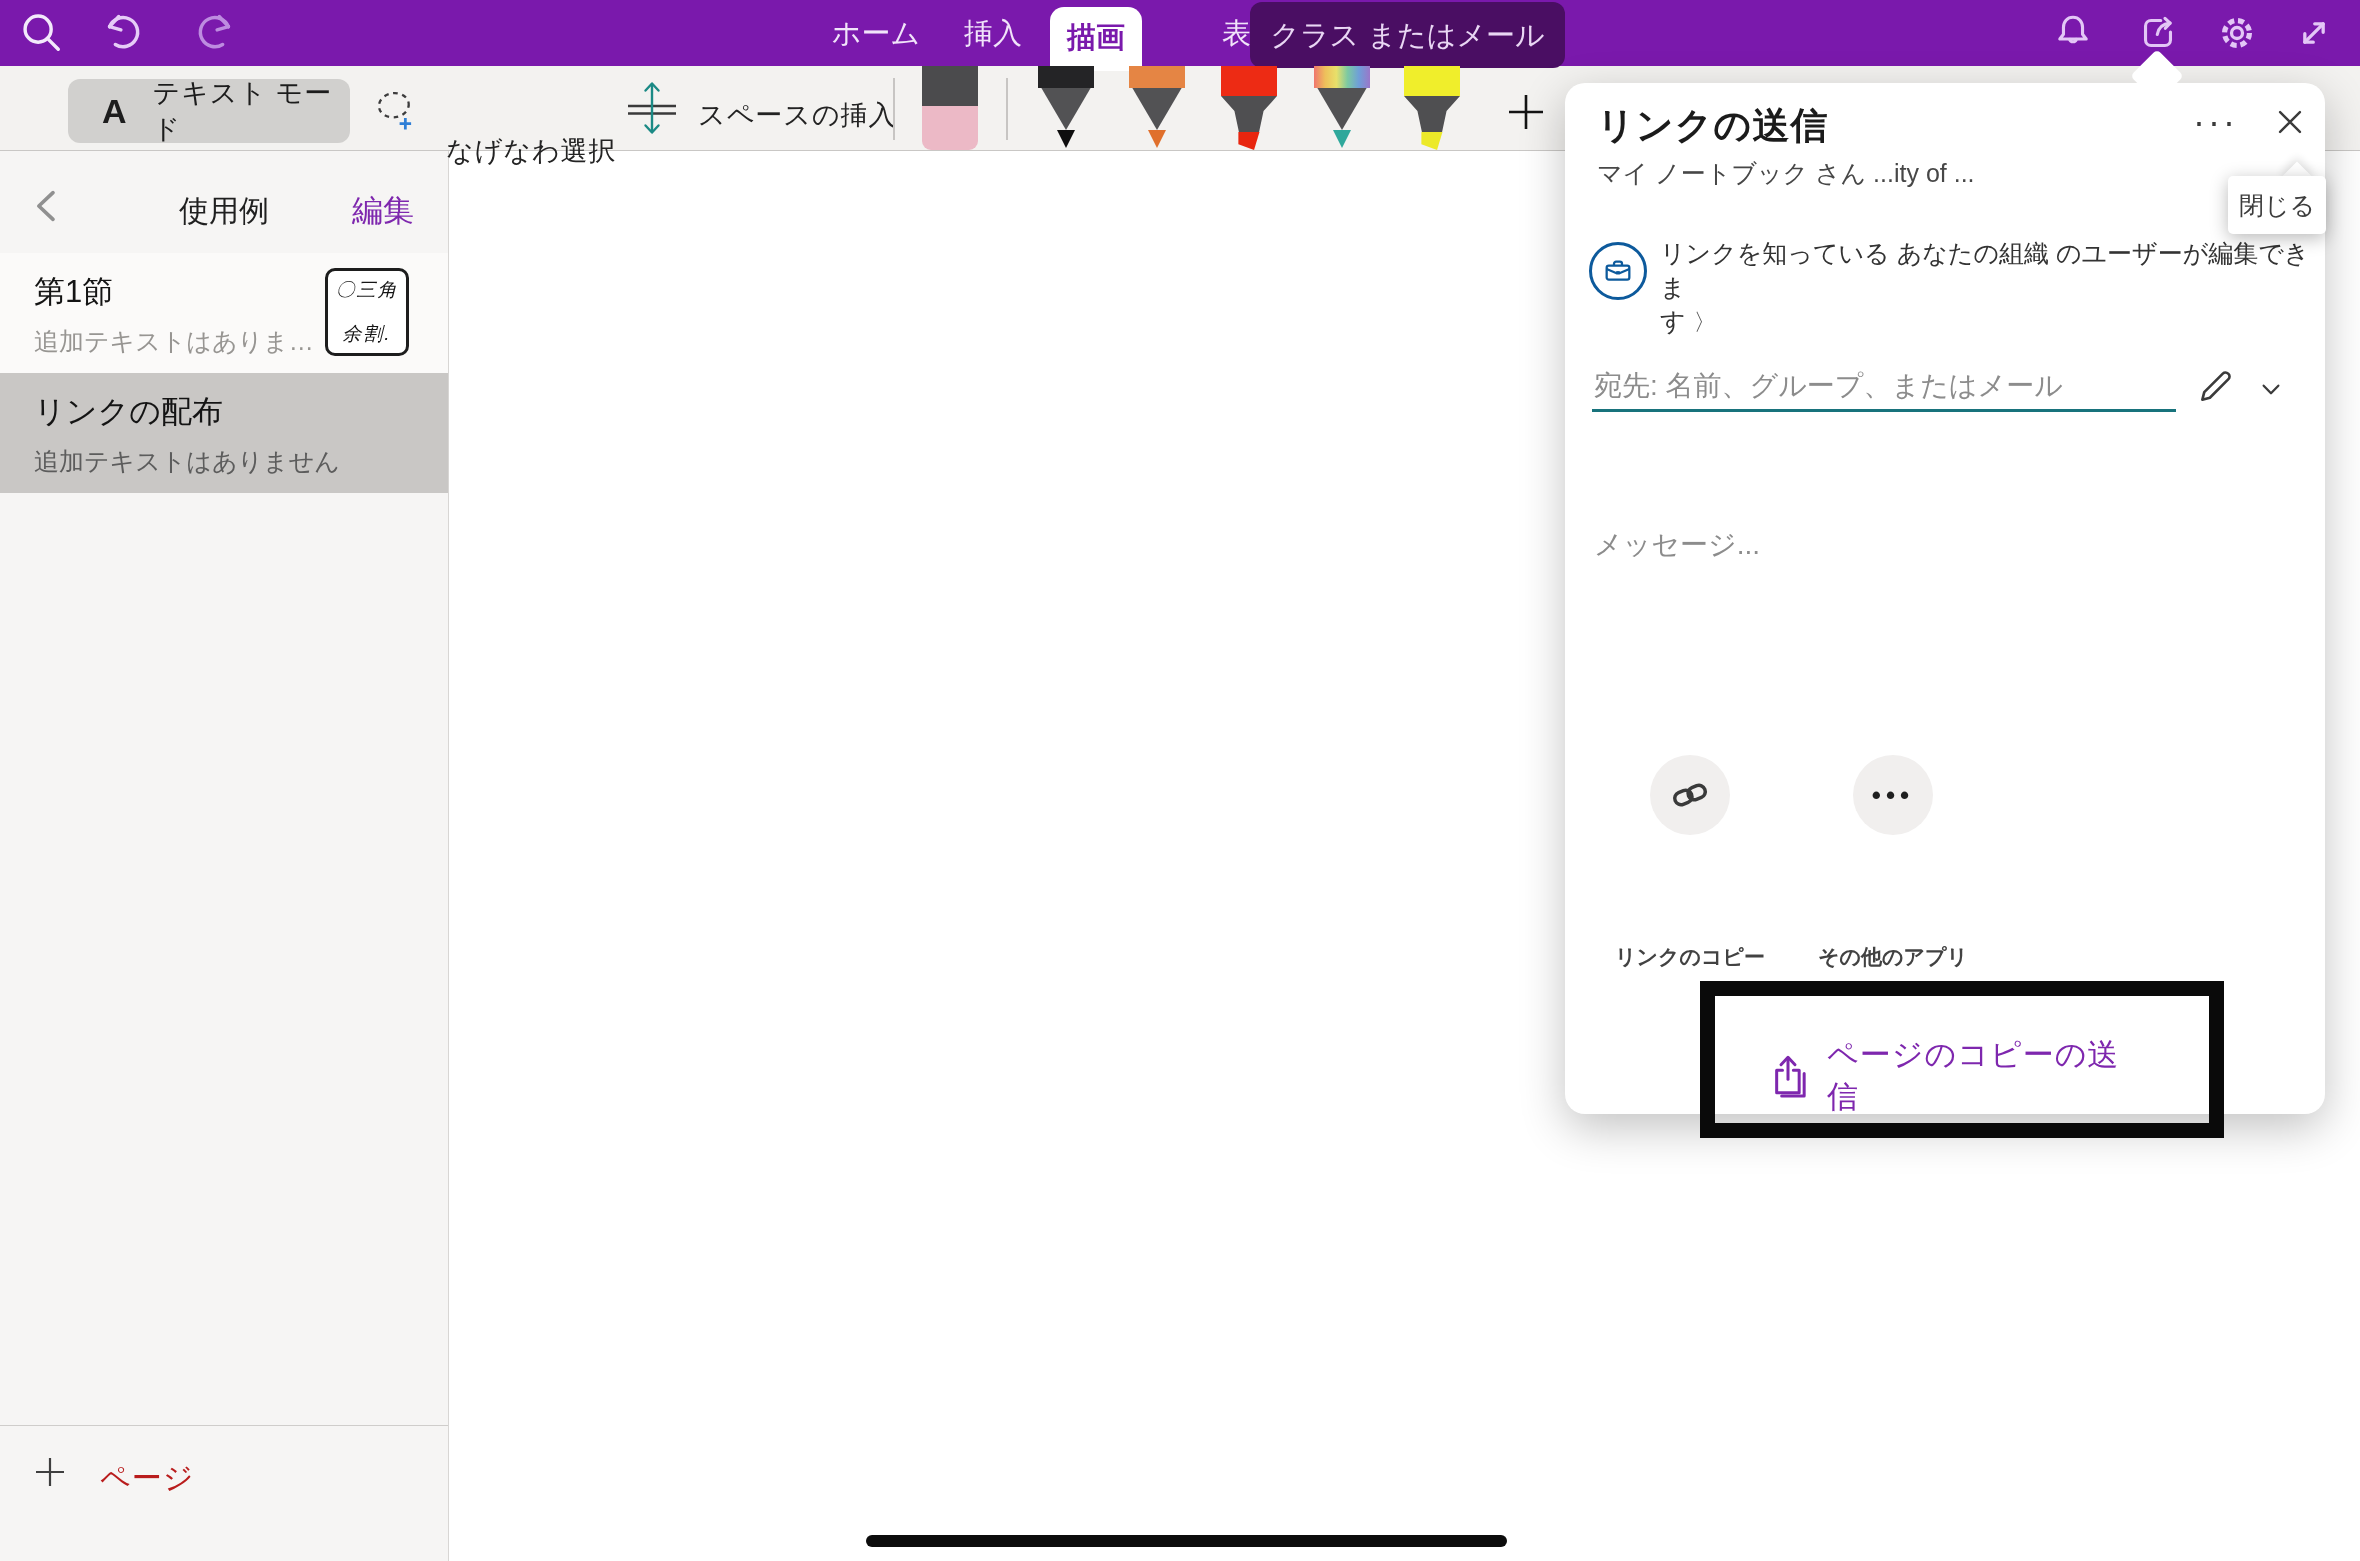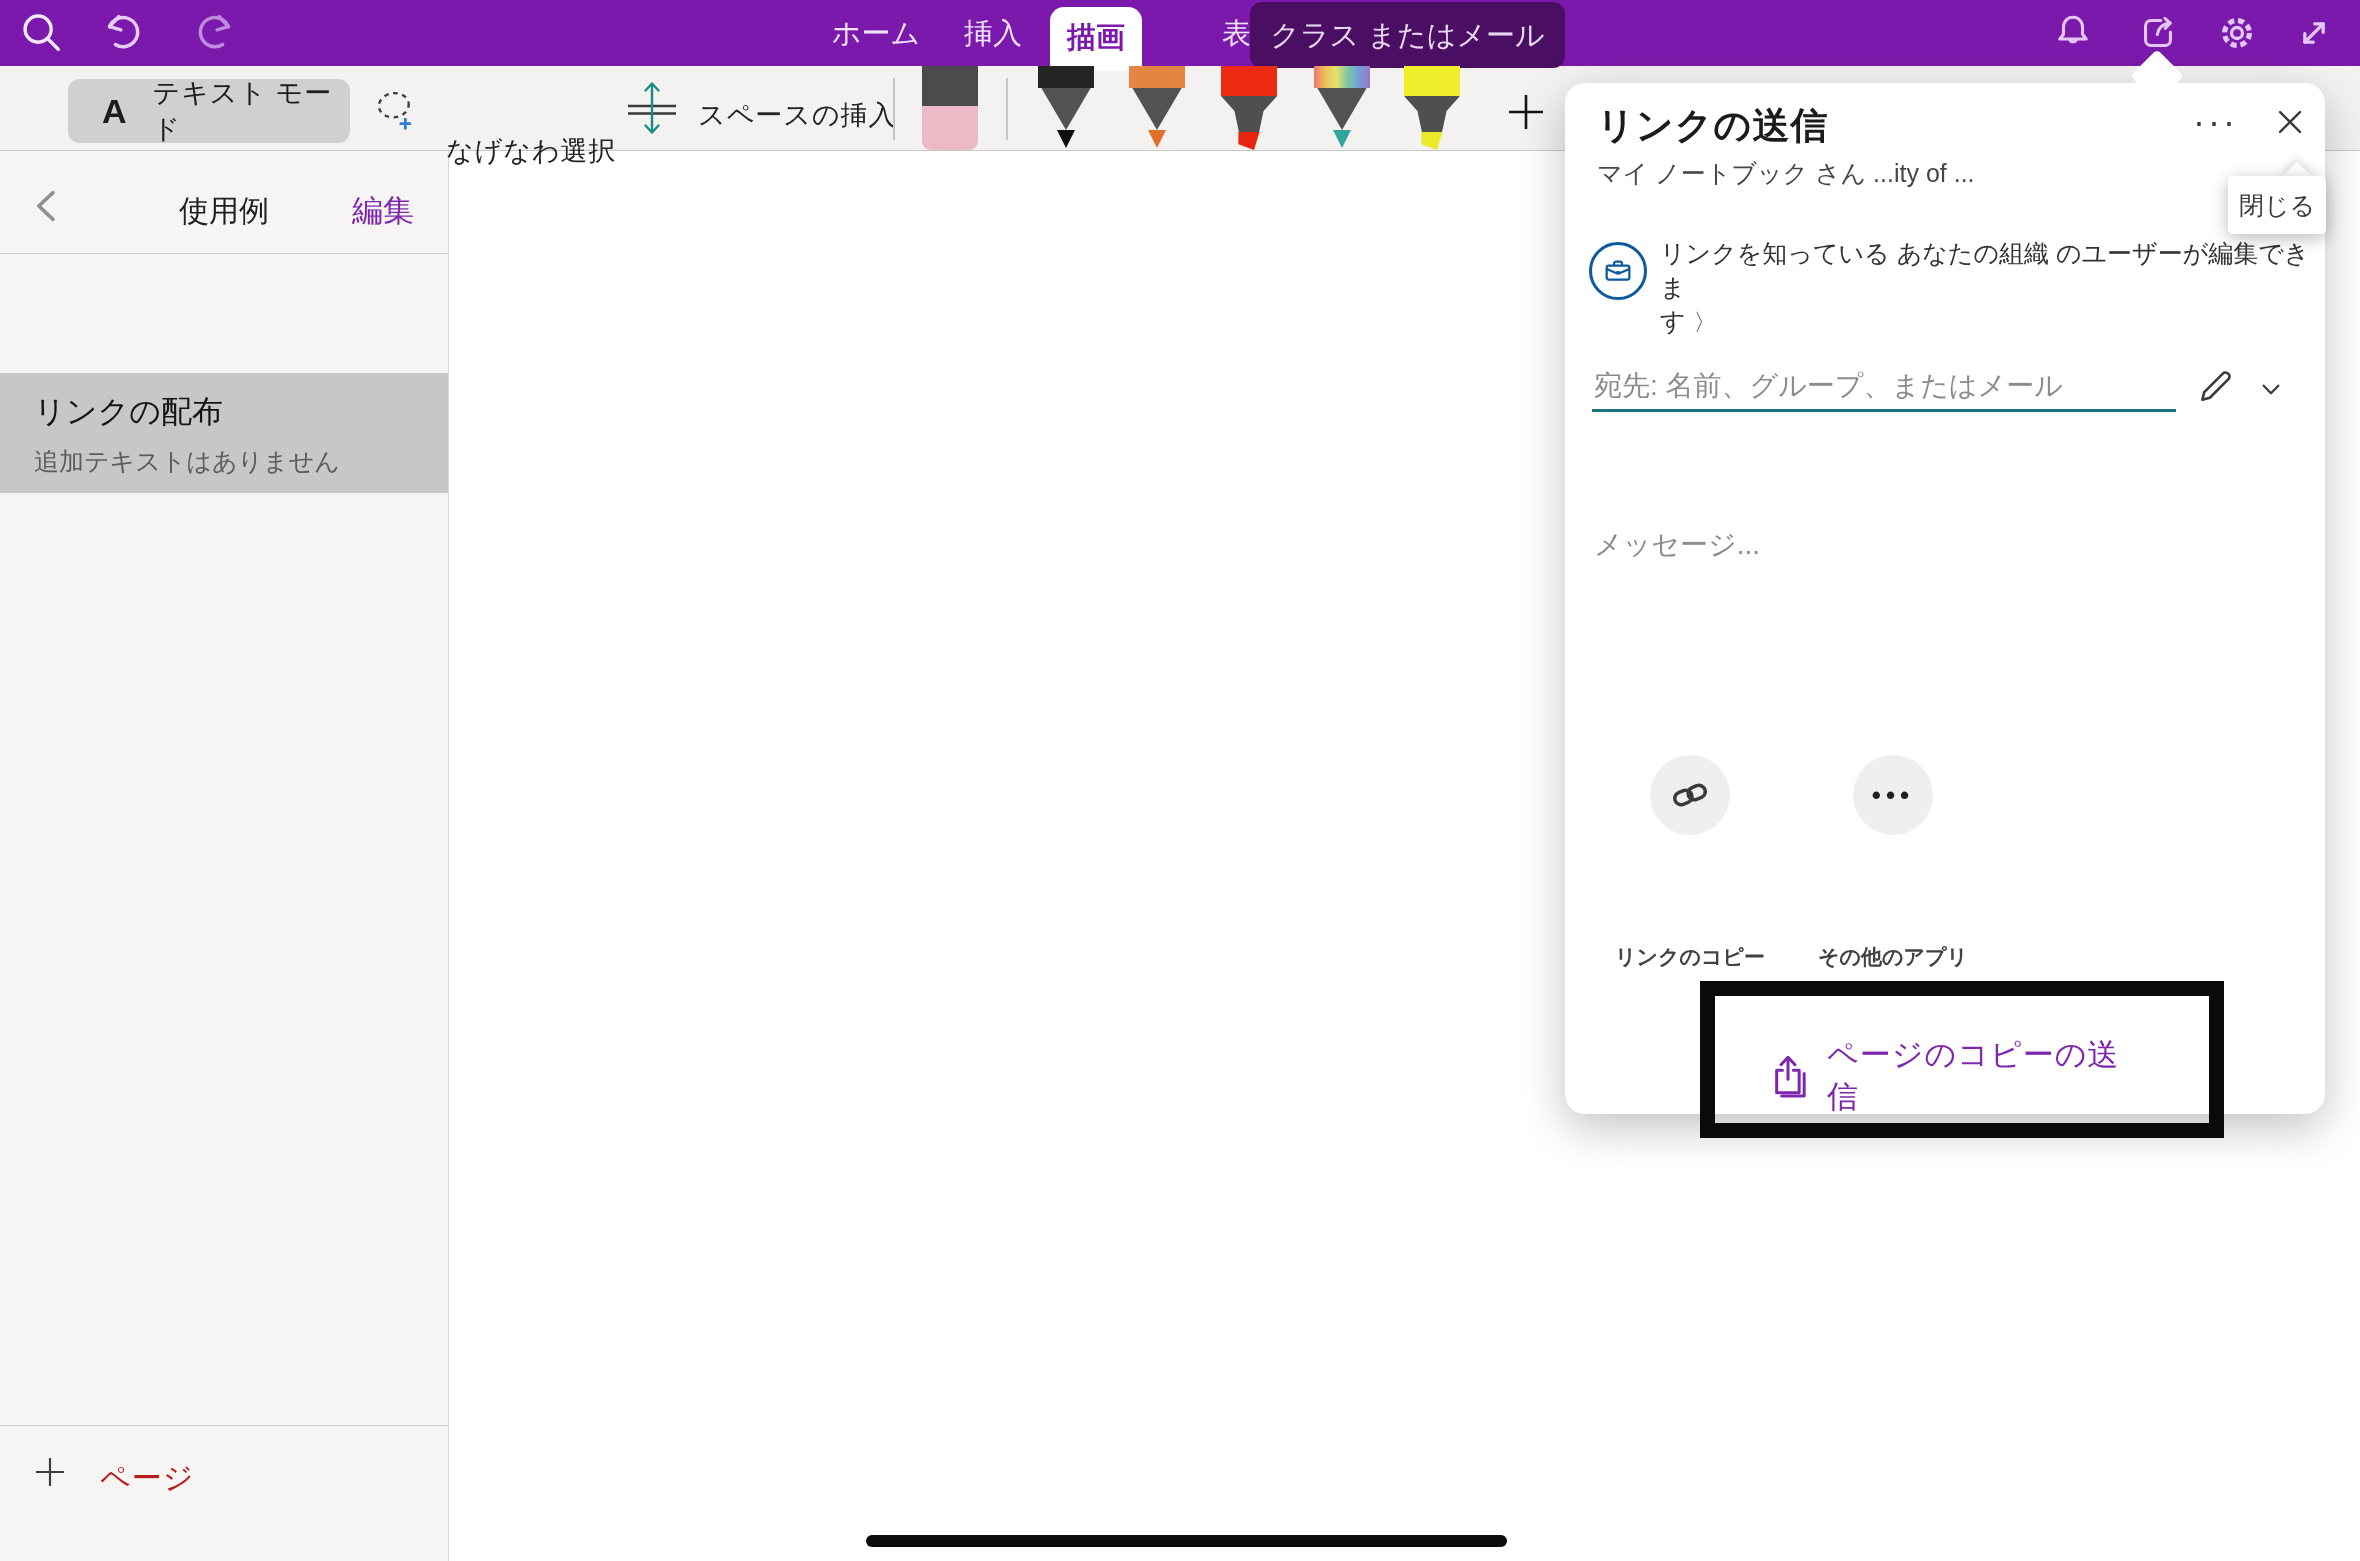--- a/index.html
+++ b/index.html
@@ -225,20 +225,28 @@
   <div class="abs sidebar">
     <div class="abs" style="left:28px;top:36px;width:40px;height:40px;">
       <svg viewBox="0 0 24 24" width="40" height="40" fill="none" stroke="#909090" stroke-width="2.2" stroke-linecap="round" stroke-linejoin="round">
         <path d="M15 4 L6.5 12 L15 20"></path>
       </svg>
     </div>
     <div class="abs sb-title">使用例</div>
     <div class="abs sb-edit">編集</div>
     <div class="abs sb-div" style="top:103px;"></div>
 
+    <div class="abs page-item" style="top:103px;background:#fbfaf9;">
+      <div class="abs pi-title">第1節</div>
+      <div class="abs pi-sub">追加テキストはありま…</div>
+      <div class="abs thumb">
+        <div>〇三角</div>
+        <div>余割.</div>
+      </div>
+    </div>
 
     <div class="abs page-item" style="top:223px;background:#c9c7c5;">
       <div class="abs pi-title">リンクの配布</div>
       <div class="abs pi-sub" style="color:#5c5c5c;">追加テキストはありません</div>
     </div>
 
     <div class="abs sb-div" style="top:1275px;"></div>
     <div class="abs" style="left:30px;top:1302px;width:40px;height:40px;">
       <svg viewBox="0 0 40 40" width="40" height="40" stroke="#3f3f3f" stroke-width="2.2" fill="none">
         <path d="M20 6 V34 M6 20 H34"></path>

